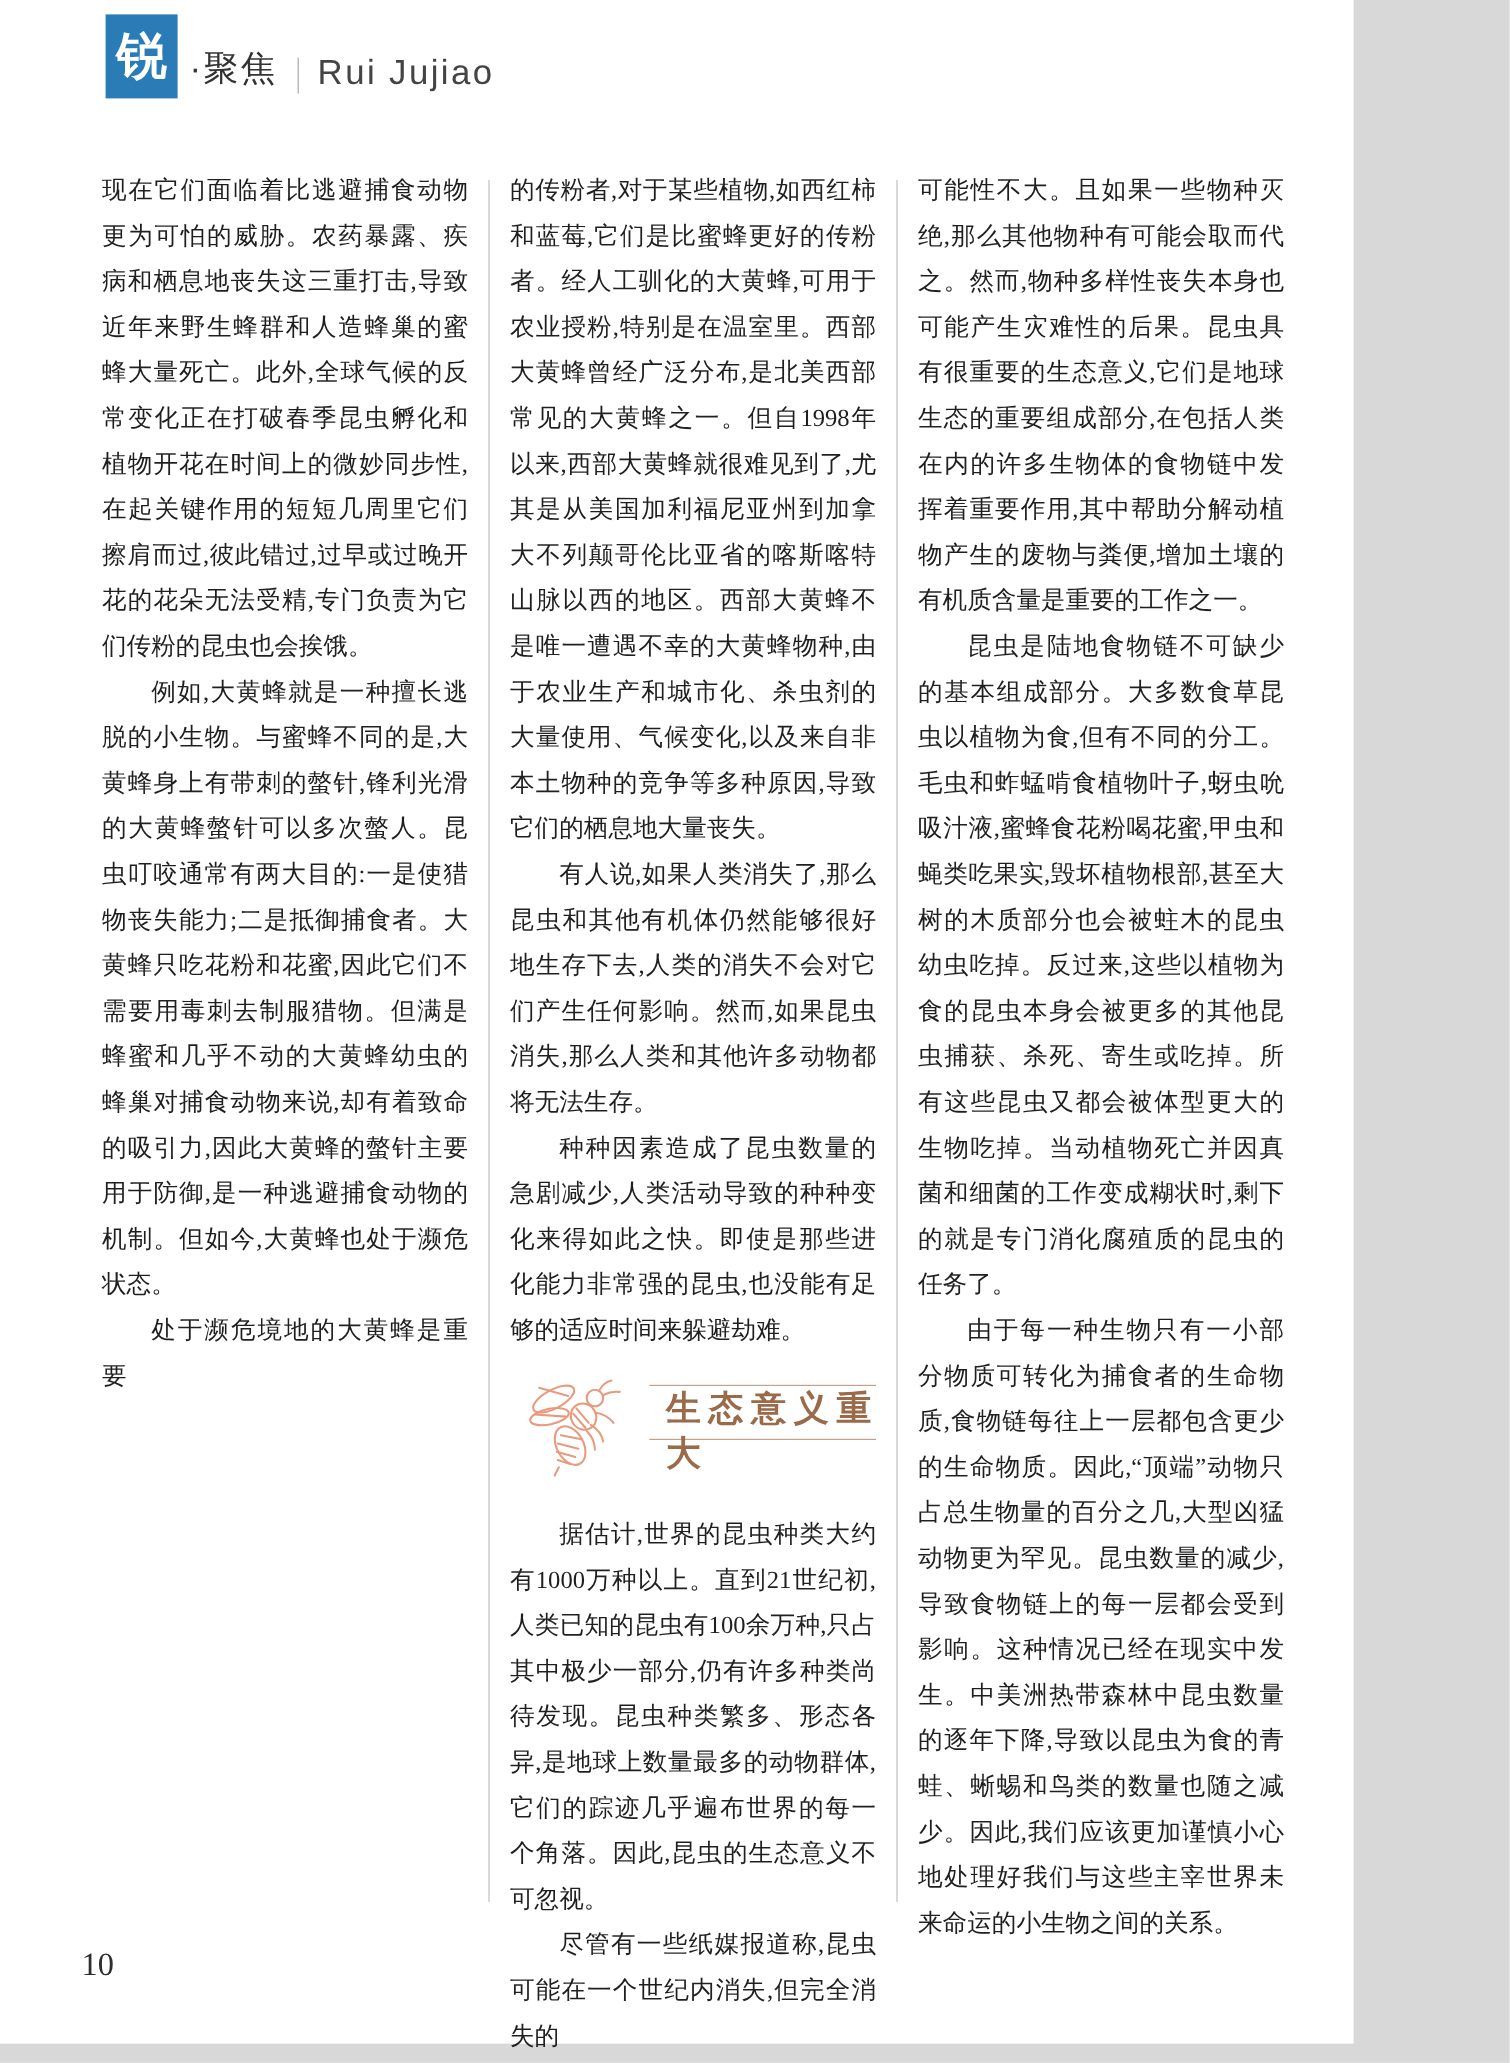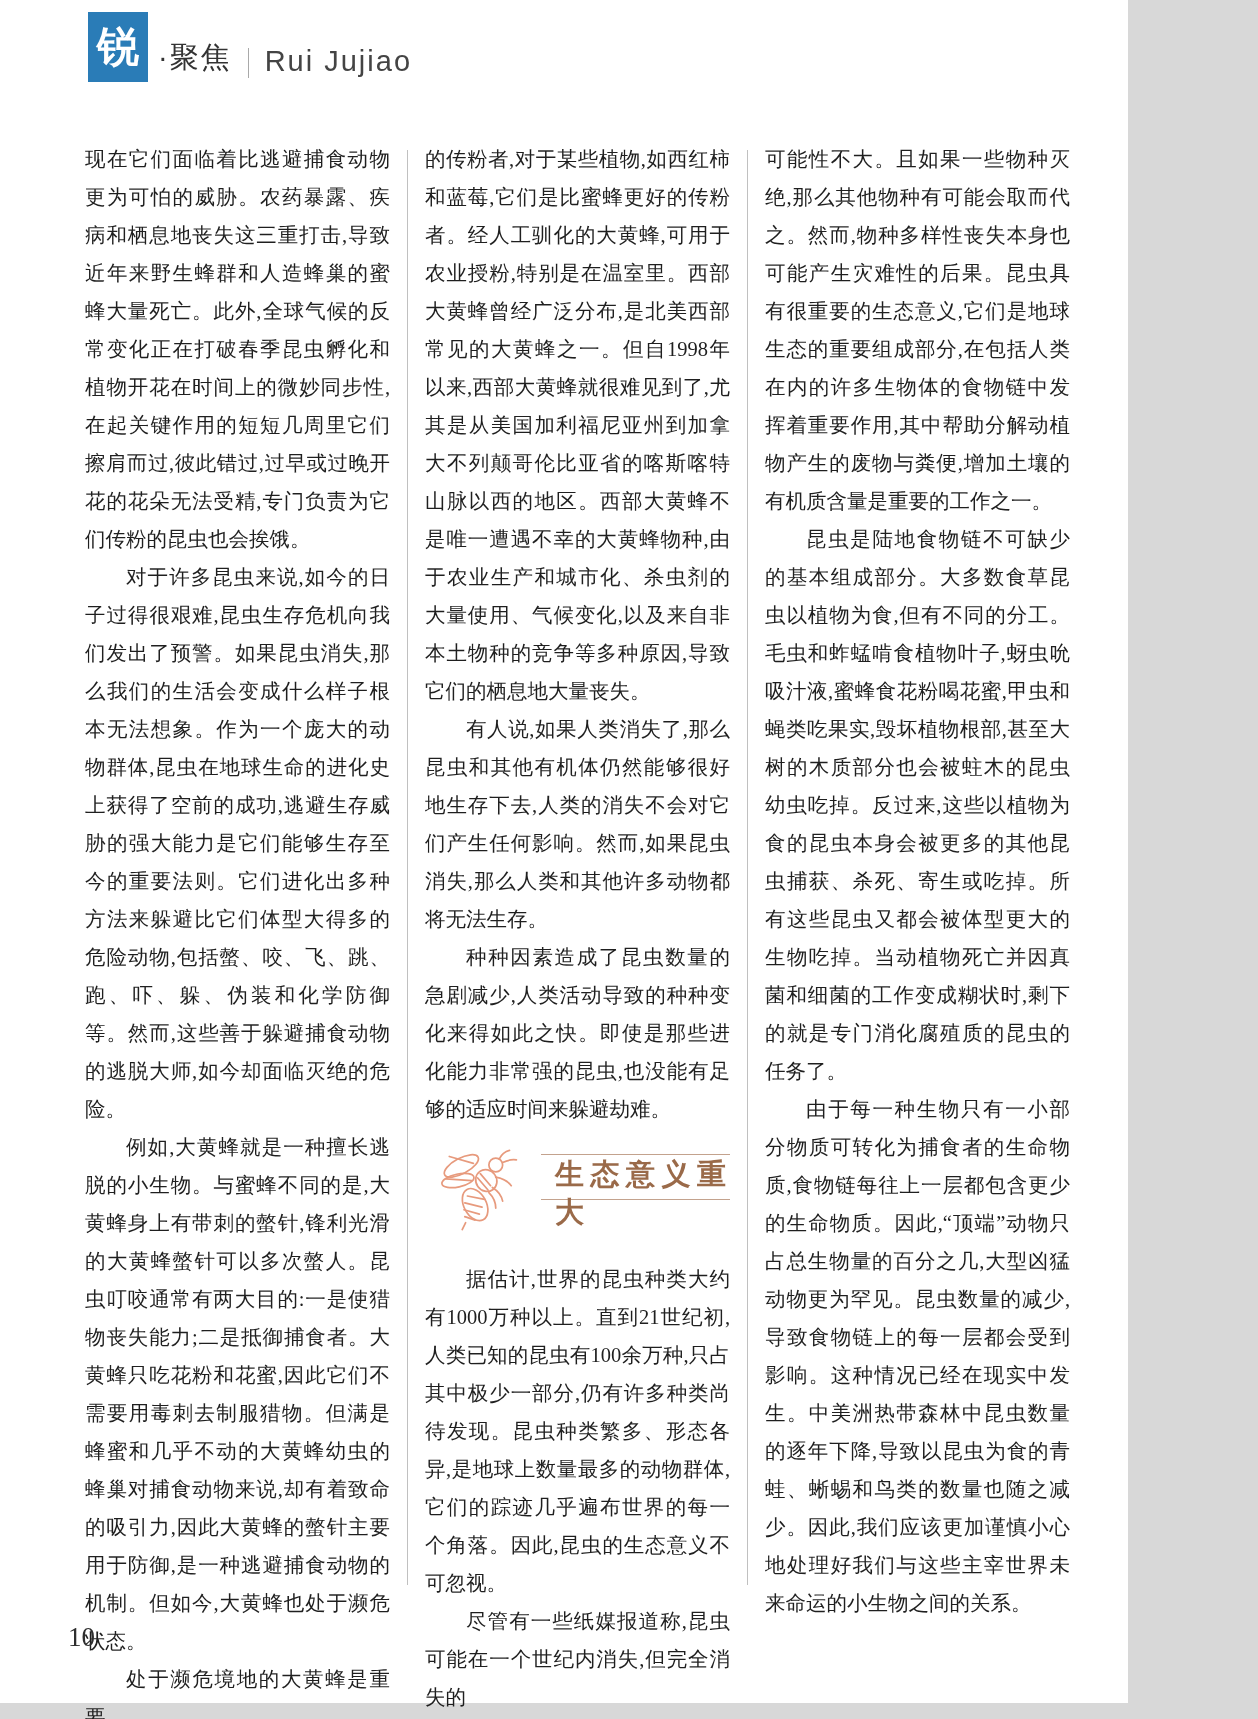--- a/index.html
+++ b/index.html
@@ -96,21 +96,20 @@
       <span class="sec-en">Rui  Jujiao</span>
     </div>
   </div>
 
   <div class="vdiv vdiv-1"></div>
   <div class="vdiv vdiv-2"></div>
 
   <div class="col col-1">
 
   <p class="para">现在它们面临着比逃避捕食动物更为可怕的威胁。农药暴露、疾病和栖息地丧失这三重打击,导致近年来野生蜂群和人造蜂巢的蜜蜂大量死亡。此外,全球气候的反常变化正在打破春季昆虫孵化和植物开花在时间上的微妙同步性,在起关键作用的短短几周里它们擦肩而过,彼此错过,过早或过晚开花的花朵无法受精,专门负责为它们传粉的昆虫也会挨饿。</p>
-      <p class="para indent">对于许多昆虫来说,如今的日子过得很艰难,昆虫生存危机向我们发出了预警。如果昆虫消失,那么我们的生活会变成什么样子根本无法想象。作为一个庞大的动物群体,昆虫在地球生命的进化史上获得了空前的成功,逃避生存威胁的强大能力是它们能够生存至今的重要法则。它们进化出多种方法来躲避比它们体型大得多的危险动物,包括螫、咬、飞、跳、跑、吓、躲、伪装和化学防御等。然而,这些善于躲避捕食动物的逃脱大师,如今却面临灭绝的危险。</p>
       <p class="para indent">例如,大黄蜂就是一种擅长逃脱的小生物。与蜜蜂不同的是,大黄蜂身上有带刺的螫针,锋利光滑的大黄蜂螫针可以多次螫人。昆虫叮咬通常有两大目的:一是使猎物丧失能力;二是抵御捕食者。大黄蜂只吃花粉和花蜜,因此它们不需要用毒刺去制服猎物。但满是蜂蜜和几乎不动的大黄蜂幼虫的蜂巢对捕食动物来说,却有着致命的吸引力,因此大黄蜂的螫针主要用于防御,是一种逃避捕食动物的机制。但如今,大黄蜂也处于濒危状态。</p>
       <p class="para indent">处于濒危境地的大黄蜂是重要</p>
     </div>
 
   <div class="col col-2">
     <div>
 
     <p class="para">的传粉者,对于某些植物,如西红柿和蓝莓,它们是比蜜蜂更好的传粉者。经人工驯化的大黄蜂,可用于农业授粉,特别是在温室里。西部大黄蜂曾经广泛分布,是北美西部常见的大黄蜂之一。但自1998年以来,西部大黄蜂就很难见到了,尤其是从美国加利福尼亚州到加拿大不列颠哥伦比亚省的喀斯喀特山脉以西的地区。西部大黄蜂不是唯一遭遇不幸的大黄蜂物种,由于农业生产和城市化、杀虫剂的大量使用、气候变化,以及来自非本土物种的竞争等多种原因,导致它们的栖息地大量丧失。</p>
         <p class="para indent">有人说,如果人类消失了,那么昆虫和其他有机体仍然能够很好地生存下去,人类的消失不会对它们产生任何影响。然而,如果昆虫消失,那么人类和其他许多动物都将无法生存。</p>
         <p class="para indent">种种因素造成了昆虫数量的急剧减少,人类活动导致的种种变化来得如此之快。即使是那些进化能力非常强的昆虫,也没能有足够的适应时间来躲避劫难。</p>

